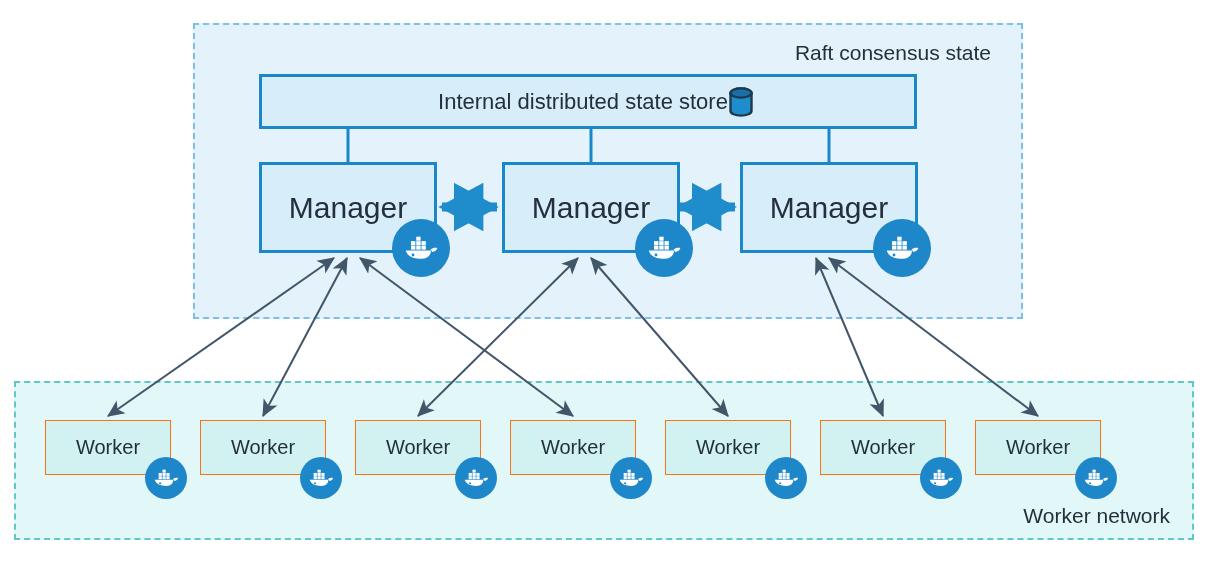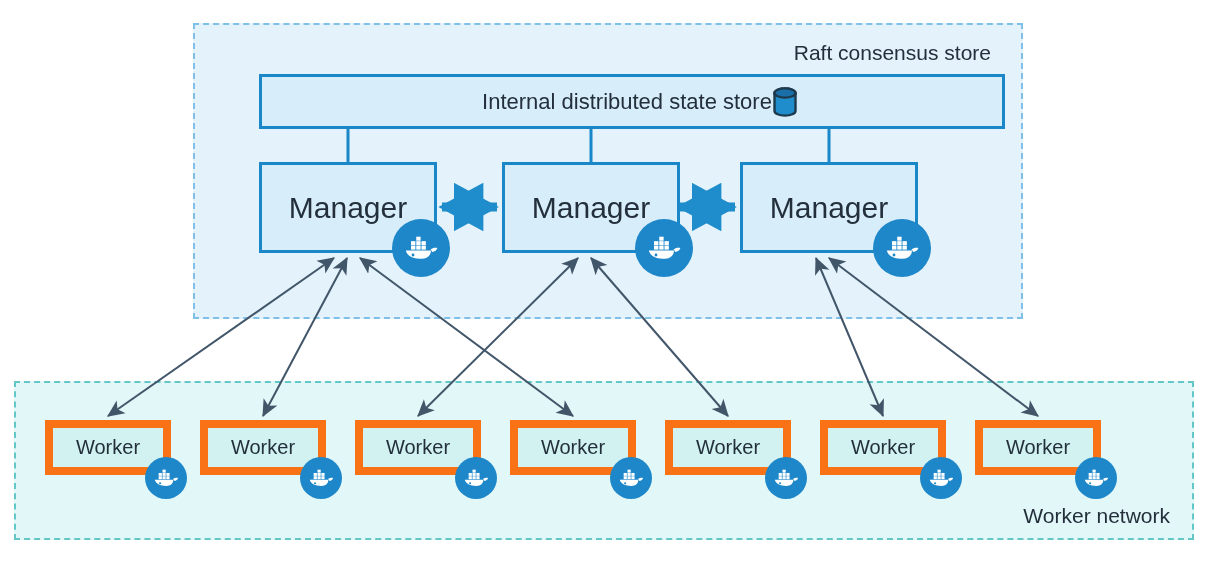--- a/index.html
+++ b/index.html
@@ -56,41 +56,41 @@
   .node {
     position: absolute;
     box-sizing: border-box;
     display: flex;
     align-items: center;
     justify-content: center;
     color: #23303b;
   }
   .state-store {
     left: 259px; top: 74px;
-    width: 746px; height: 55px;
+    width: 658px; height: 55px;
     background: #d8edfa;
     border: 3px solid #1987c8;
     font-size: 22px;
     gap: 0;
     padding-left: 16px;
   }
   .manager {
     width: 178px; height: 91px;
     background: #d8edfa;
     border: 3px solid #1987c8;
     font-size: 30px;
   }
   .mgr-1 { left: 259px; top: 162px; }
   .mgr-2 { left: 502px; top: 162px; }
   .mgr-3 { left: 740px; top: 162px; }
 
   .worker {
     width: 126px; height: 55px;
     background: #d2f2f2;
-    border: 8px solid #f97316;
+    border: 1px solid #f97316;
     font-size: 20px;
   }
   .w-1 { left: 45px;  top: 420px; }
   .w-2 { left: 200px; top: 420px; }
   .w-3 { left: 355px; top: 420px; }
   .w-4 { left: 510px; top: 420px; }
   .w-5 { left: 665px; top: 420px; }
   .w-6 { left: 820px; top: 420px; }
   .w-7 { left: 975px; top: 420px; }
 
@@ -124,21 +124,21 @@
   
   .db-icon { display: inline-block; }
   .db-icon svg { display: block; }
 </style>
 </head>
 <body>
 
 <div id="canvas-root">
 
   <div class="group-box raft-group">
-    <div class="group-label raft-label">Raft consensus store</div>
+    <div class="group-label raft-label">Raft consensus state</div>
   </div>
 
   <div class="group-box gossip-group">
     <div class="group-label gossip-label">Worker network</div>
   </div>
 
   <svg class="diagram-svg" viewBox="0 0 1207 566">
     <defs>
       <marker id="ah-thin" markerWidth="9" markerHeight="9" refX="8" refY="4.5" orient="auto" markerUnits="strokeWidth">
         <path d="M0,0.6 L8.6,4.5 L0,8.4 L2.2,4.5 Z" fill="#42566a"></path>

